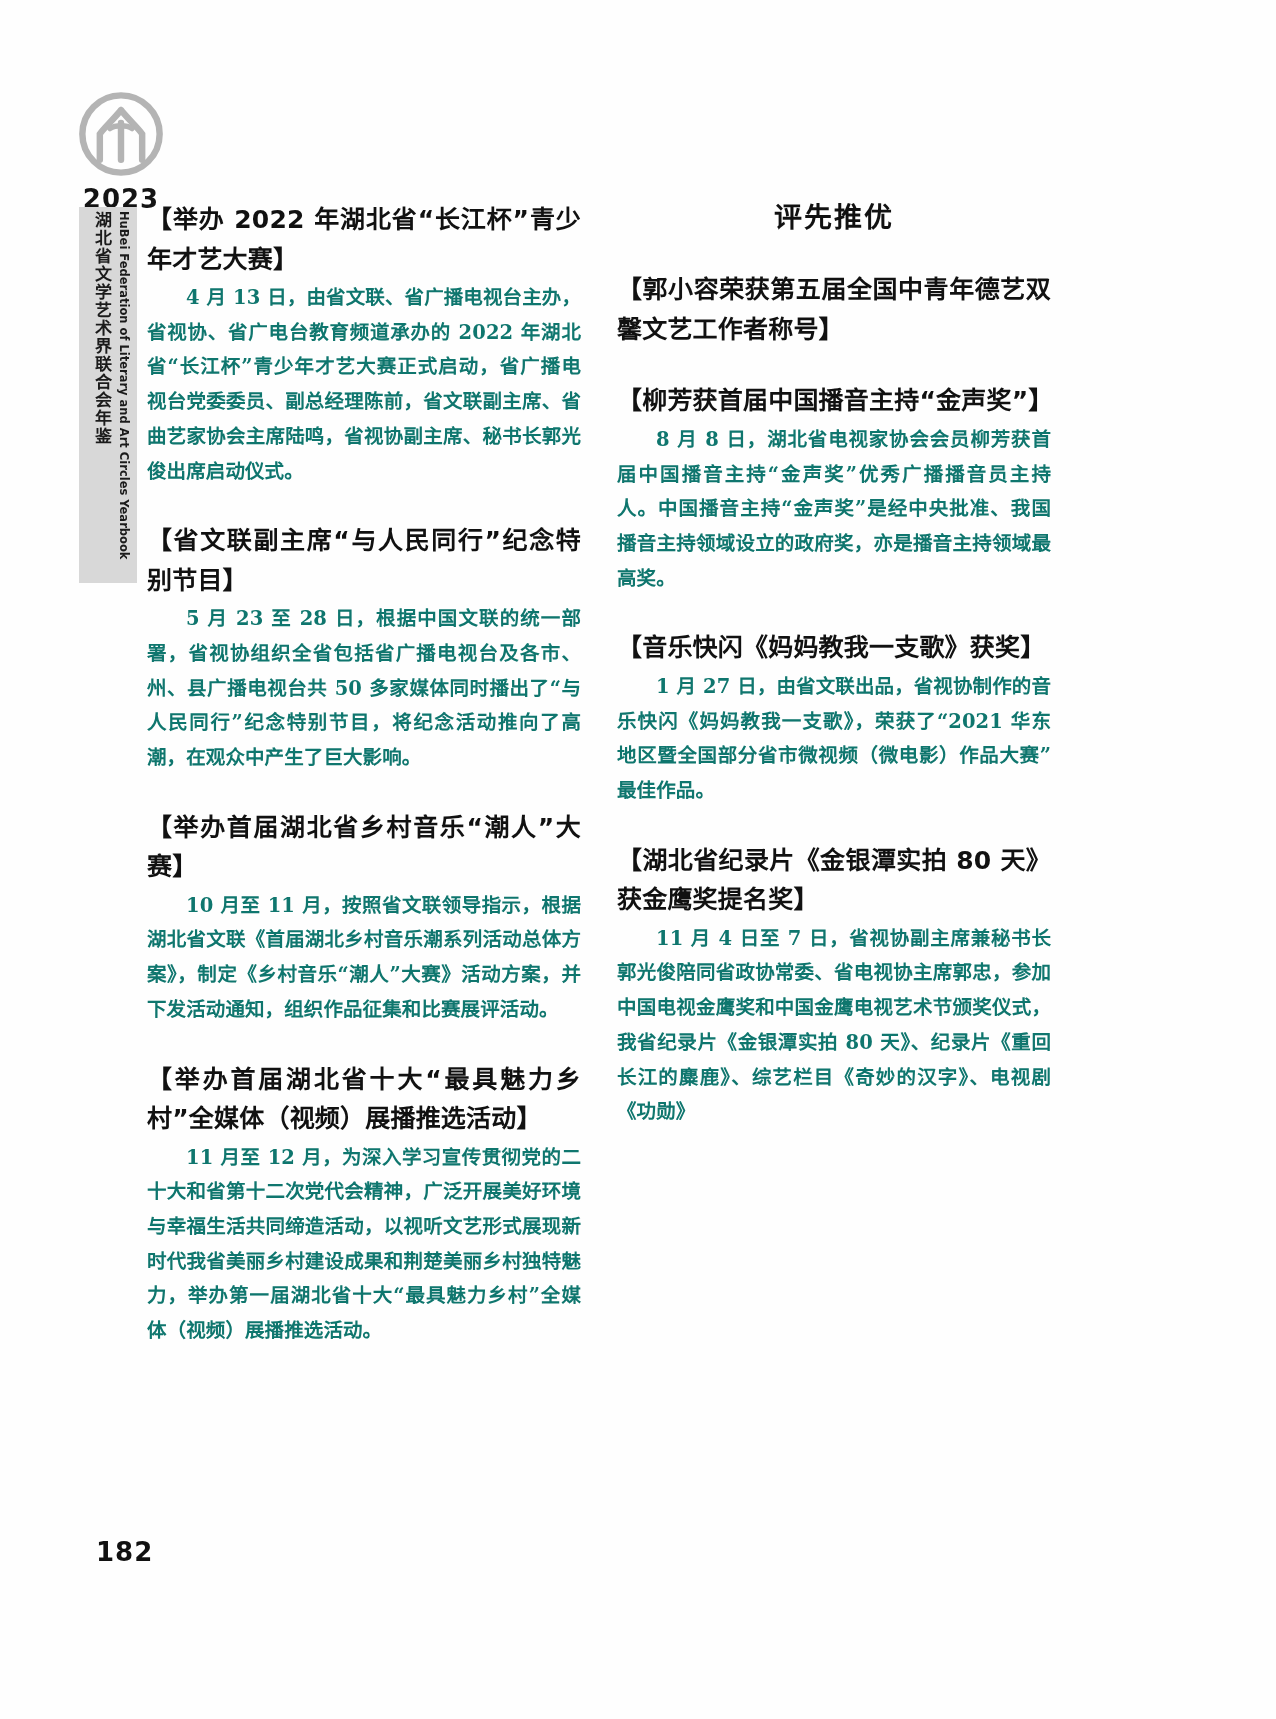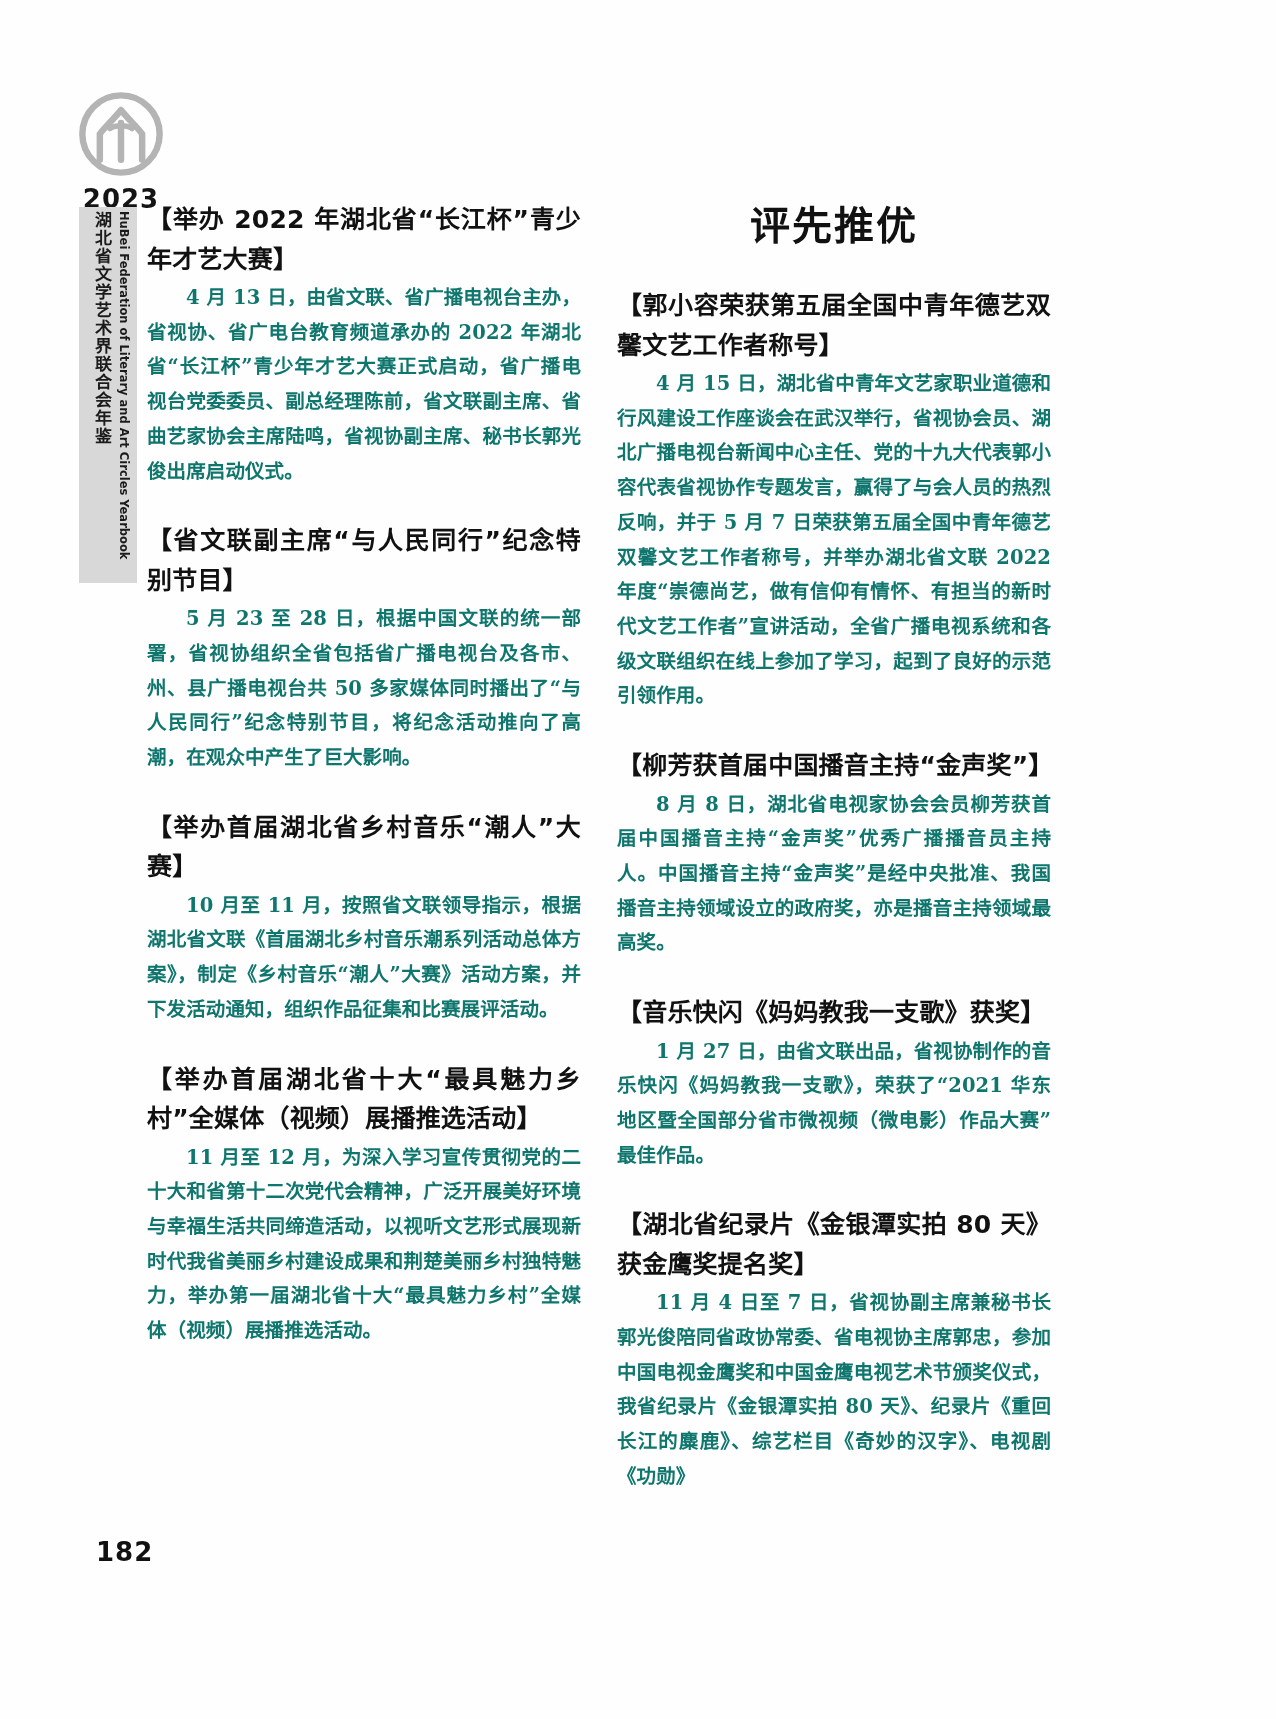--- a/index.html
+++ b/index.html
@@ -89,21 +89,21 @@
     position: absolute;
     top: 200px;
     width: 434px;
   }
   .col-left  { left: 147px; }
   .col-right { left: 617px; }
 
   .section-title {
     font-family: "DejaVu Sans", "Liberation Sans", sans-serif;
     font-weight: 700;
-    font-size: 40px;
+    font-size: 28px;
     line-height: 1.3;
     letter-spacing: 2px;
     text-align: center;
     color: #111;
     margin: 0 0 34px 0;
   }
 
   .entry { margin: 0 0 30px 0; }
 
   .entry-title {
@@ -190,21 +190,20 @@
     </div>
 
   </div>
 
   <div class="col col-right">
 
     <h2 class="section-title">评先推优</h2>
 
     <div class="entry">
       <h3 class="entry-title">【郭小容荣获第五届全国中青年德艺双馨文艺工作者称号】</h3>
-      <p class="entry-body">4 月 15 日，湖北省中青年文艺家职业道德和行风建设工作座谈会在武汉举行，省视协会员、湖北广播电视台新闻中心主任、党的十九大代表郭小容代表省视协作专题发言，赢得了与会人员的热烈反响，并于 5 月 7 日荣获第五届全国中青年德艺双馨文艺工作者称号，并举办湖北省文联 2022 年度“崇德尚艺，做有信仰有情怀、有担当的新时代文艺工作者”宣讲活动，全省广播电视系统和各级文联组织在线上参加了学习，起到了良好的示范引领作用。</p>
     </div>
 
     <div class="entry">
       <h3 class="entry-title">【柳芳获首届中国播音主持“金声奖”】</h3>
       <p class="entry-body">8 月 8 日，湖北省电视家协会会员柳芳获首届中国播音主持“金声奖”优秀广播播音员主持人。中国播音主持“金声奖”是经中央批准、我国播音主持领域设立的政府奖，亦是播音主持领域最高奖。</p>
     </div>
 
     <div class="entry">
       <h3 class="entry-title">【音乐快闪《妈妈教我一支歌》获奖】</h3>
       <p class="entry-body">1 月 27 日，由省文联出品，省视协制作的音乐快闪《妈妈教我一支歌》，荣获了“2021 华东地区暨全国部分省市微视频（微电影）作品大赛”最佳作品。</p>

